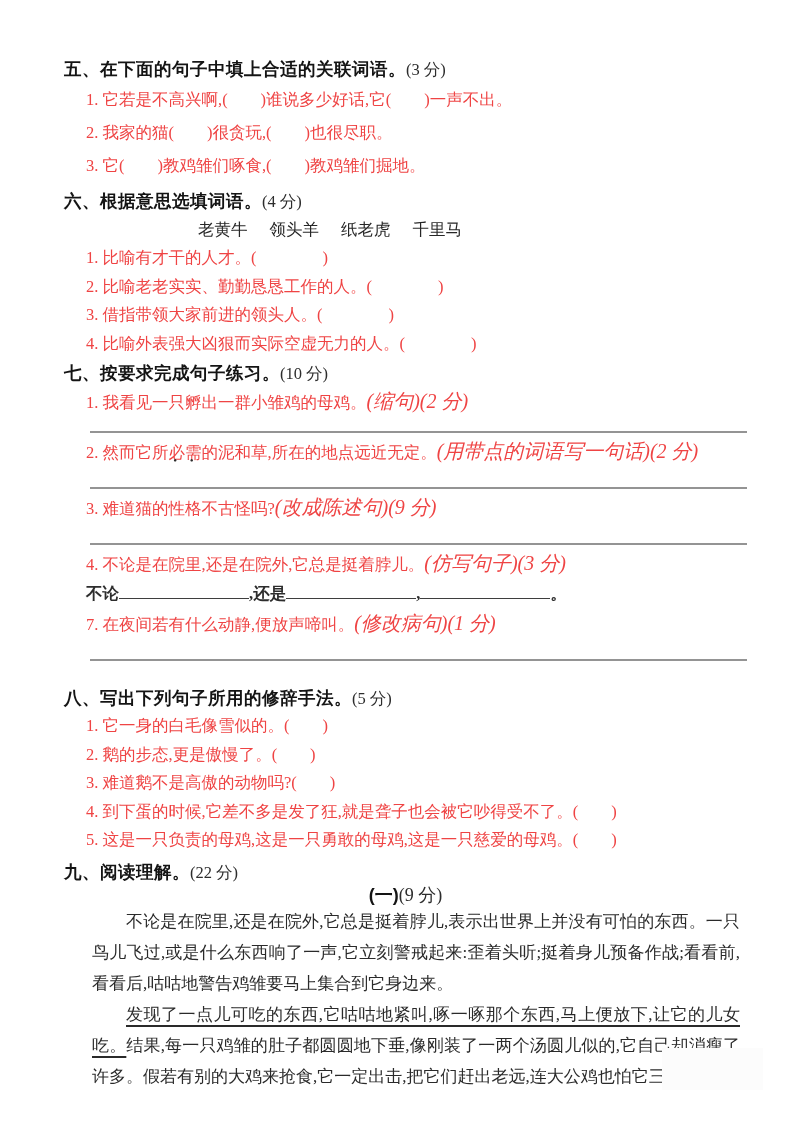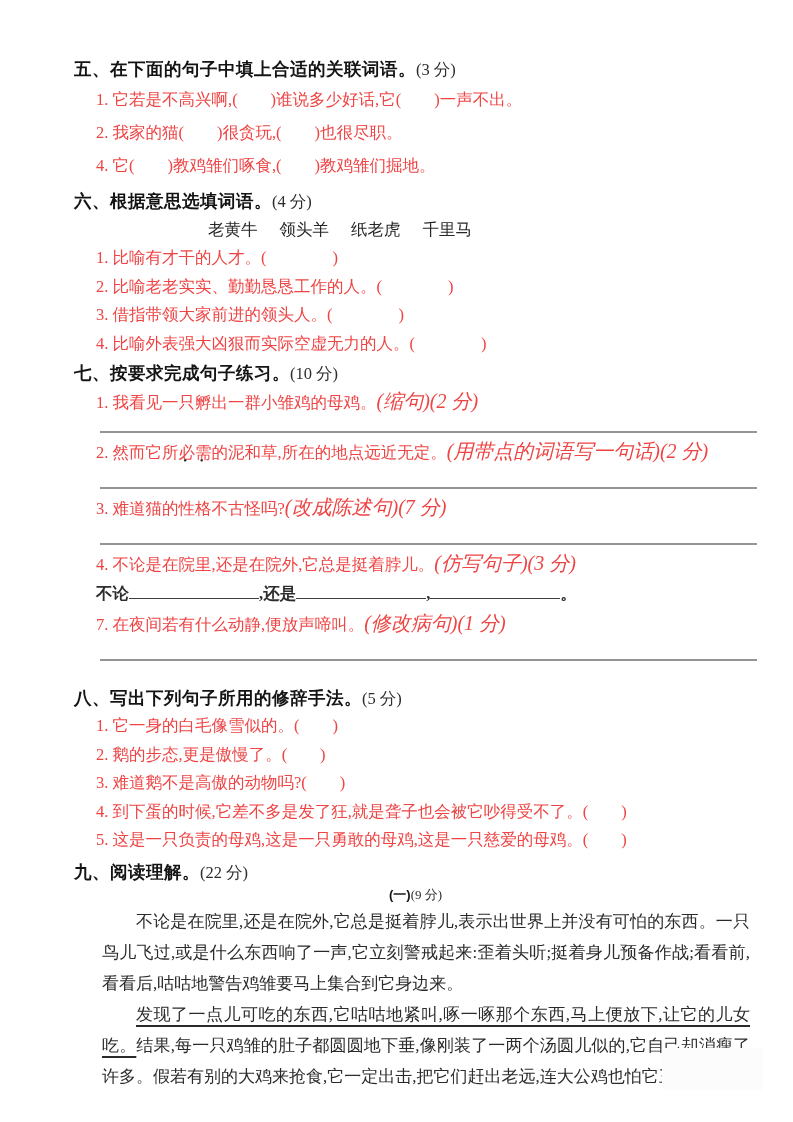--- a/index.html
+++ b/index.html
@@ -6,21 +6,21 @@
   html,body { background:#ffffff; }
   .page {
     position:relative;
     width:793px; height:1122px;
     background:#ffffff;
     font-family:"Liberation Serif","DejaVu Serif",serif;
     color:#2d2d2d;
     overflow:hidden;
   }
   .content {
-    position:absolute; left:74px; top:56px; width:683px;
+    position:absolute; left:64px; top:56px; width:683px;
   }
   
   .sec-head {
     font-family:"Liberation Sans","DejaVu Sans",sans-serif;
     font-weight:700;
     font-size:17.5px;
     line-height:26px;
     color:#141414;
     letter-spacing:0.5px;
   }
@@ -79,21 +79,21 @@
     font-size:11px;
     letter-spacing:5px;
     text-indent:2px;
     color:#2d2d2d;
   }
   
   .sub-title {
     text-align:center;
     line-height:22px;
     margin-top:-2px;
-    font-size:13px;
+    font-size:18px;
   }
   .sub-title .bold {
     font-family:"Liberation Sans","DejaVu Sans",sans-serif;
     font-weight:700; color:#141414;
   }
   .passage {
     width:676px;
     font-size:17px;
     line-height:31px;
     text-align:justify;
@@ -117,21 +117,21 @@
 
 <div class="page">
   <div class="content">
 
     <div class="sec5">
       <div class="sec-head">
         <span>五、在下面的句子中填上合适的关联词语。</span><span class="score">(3 分)</span>
       </div>
       <div class="item">1. 它若是不高兴啊,(　　)谁说多少好话,它(　　)一声不出。</div>
       <div class="item">2. 我家的猫(　　)很贪玩,(　　)也很尽职。</div>
-      <div class="item">4. 它(　　)教鸡雏们啄食,(　　)教鸡雏们掘地。</div>
+      <div class="item">3. 它(　　)教鸡雏们啄食,(　　)教鸡雏们掘地。</div>
     </div>
 
     <div class="sec6 mt6">
       <div class="sec-head">
         <span>六、根据意思选填词语。</span><span class="score">(4 分)</span>
       </div>
       <div class="bank">
         <span>老黄牛</span>
         <span>领头羊</span>
         <span>纸老虎</span>
@@ -152,21 +152,21 @@
         <span>1. 我看见一只孵出一群小雏鸡的母鸡。</span><span class="note">(缩句)(2 分)</span>
       </div>
       <div class="ans-line ans-h16"></div>
 
       <div class="item">
         <span>2. 然而它所</span><span class="emph">必需</span><span>的泥和草,所在的地点远近无定。</span><span class="note">(用带点的词语写一句话)(2 分)</span>
       </div>
       <div class="ans-line ans-h22"></div>
 
       <div class="item">
-        <span>3. 难道猫的性格不古怪吗?</span><span class="note">(改成陈述句)(7 分)</span>
+        <span>3. 难道猫的性格不古怪吗?</span><span class="note">(改成陈述句)(9 分)</span>
       </div>
       <div class="ans-line ans-h22"></div>
 
       <div class="item mt2">
         <span>4. 不论是在院里,还是在院外,它总是挺着脖儿。</span><span class="note">(仿写句子)(3 分)</span>
       </div>
       <div class="fill-row">
         <span>不论</span><span class="blank"></span><span>,还是</span><span class="blank"></span><span>,</span><span class="blank"></span><span>。</span>
       </div>
 

